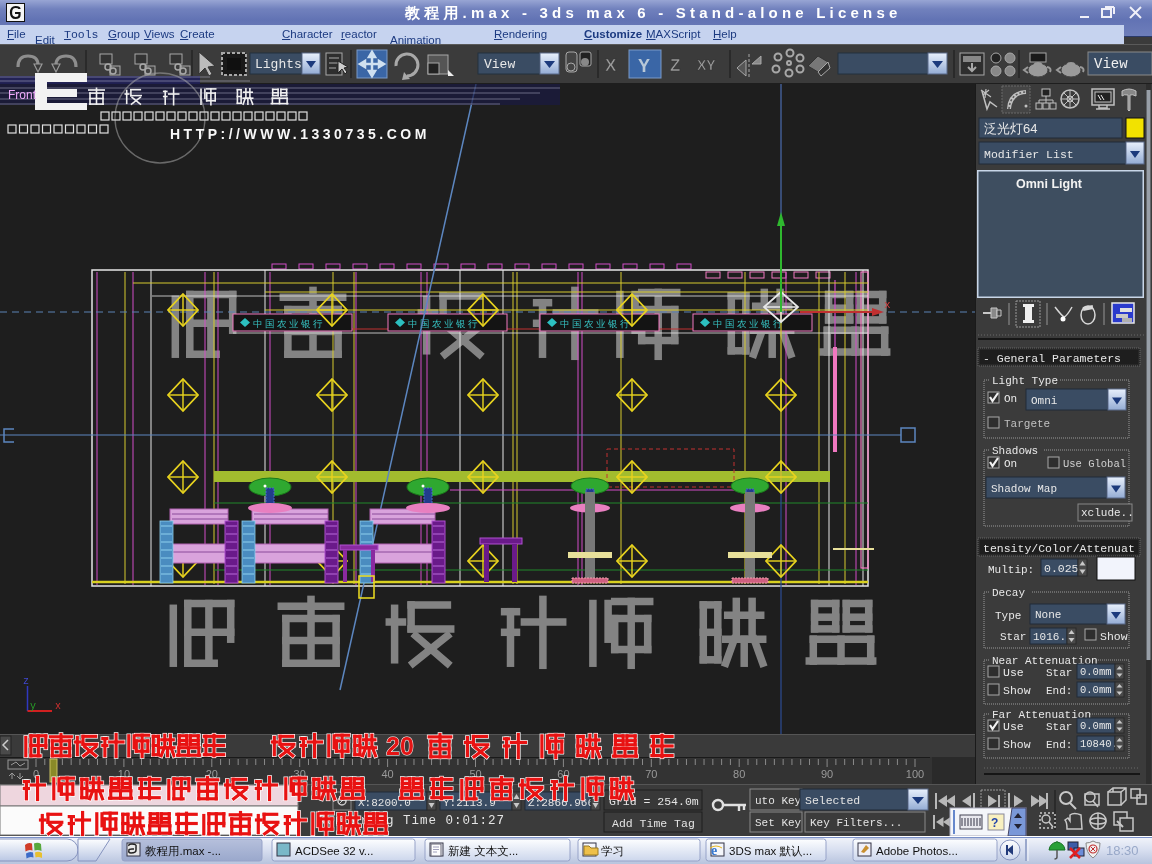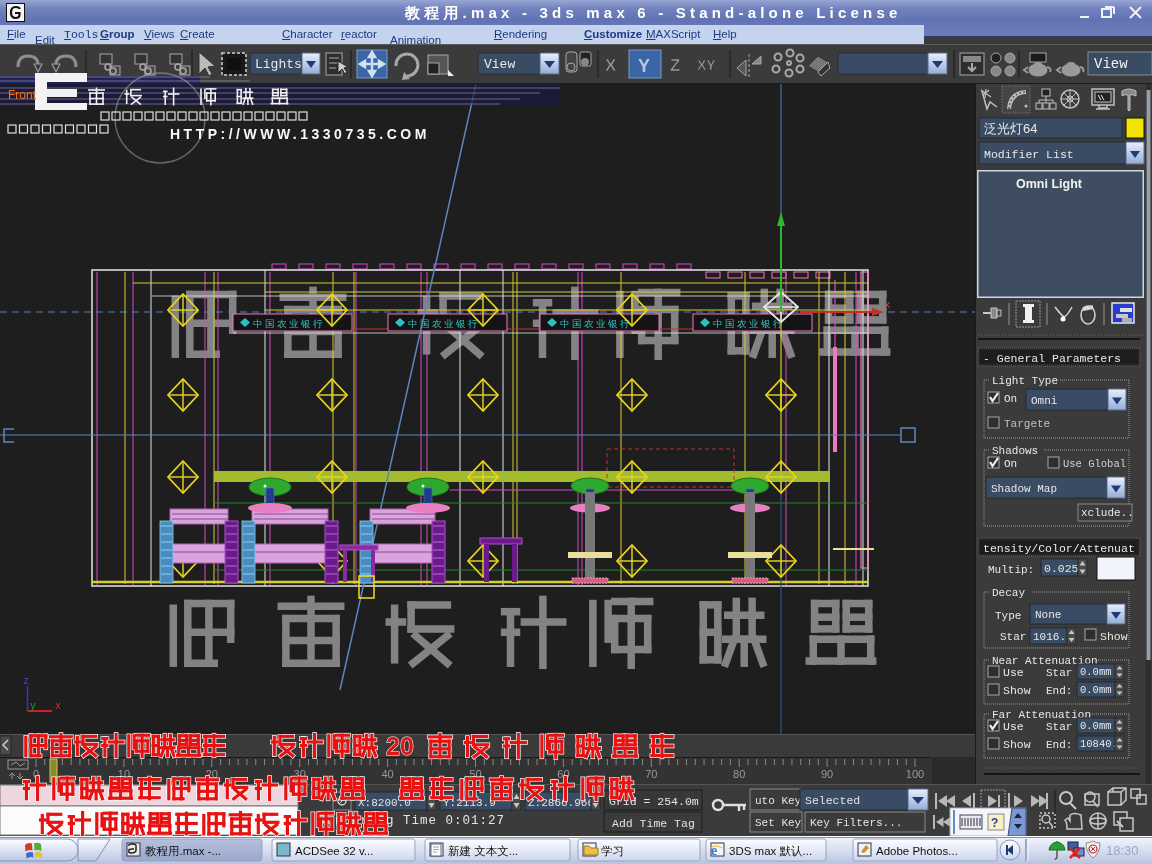--- a/index.html
+++ b/index.html
@@ -18,25 +18,25 @@
   <g stroke="#f0f0f8" stroke-width="2" fill="none">
    <line x1="4" y1="13" x2="13" y2="13"></line>
    <rect x="26" y="5" width="9" height="8" fill="none"></rect>
         <line x1="29" y1="3" x2="38" y2="3"></line>
         <line x1="38" y1="3" x2="38" y2="10"></line>
    <line x1="54" y1="3" x2="65" y2="14"></line>
         <line x1="65" y1="3" x2="54" y2="14"></line>
   </g>
  </svg>
 </div>
-<div style="position:absolute;left:0;top:25px;width:924px;height:19px;background:#c6d3ef;color:#1c3a80;font-size:11.5px;font-family:'Liberation Sans',sans-serif;">
+<div style="position:absolute;left:0;top:25px;width:1124px;height:19px;background:#c6d3ef;color:#1c3a80;font-size:11.5px;font-family:'Liberation Sans',sans-serif;">
     <span style="position:absolute;left:7px;top:3px;"><span style="text-decoration:underline;text-decoration-thickness:1px;text-underline-offset:1px;">F</span>ile</span>
     <span style="position:absolute;left:35px;top:3px;margin-top:6px;"><span style="text-decoration:underline;text-decoration-thickness:1px;text-underline-offset:1px;">E</span>dit</span>
     <span style="position:absolute;left:64px;top:3px;font-family:Liberation Mono, monospace;"><span style="text-decoration:underline;text-decoration-thickness:1px;text-underline-offset:1px;">T</span>ools</span>
-    <span style="position:absolute;left:100px;top:3px;font-weight:bold;"><span style="text-decoration:underline;text-decoration-thickness:1px;text-underline-offset:1px;">G</span>roup</span>
+    <span style="position:absolute;left:108px;top:3px;"><span style="text-decoration:underline;text-decoration-thickness:1px;text-underline-offset:1px;">G</span>roup</span>
     <span style="position:absolute;left:144px;top:3px;"><span style="text-decoration:underline;text-decoration-thickness:1px;text-underline-offset:1px;">V</span>iews</span>
     <span style="position:absolute;left:180px;top:3px;"><span style="text-decoration:underline;text-decoration-thickness:1px;text-underline-offset:1px;">C</span>reate</span>
     <span style="position:absolute;left:226px;top:3px;margin-top:28px;"><span style="text-decoration:underline;text-decoration-thickness:1px;text-underline-offset:1px;">M</span>odifiers</span>
     <span style="position:absolute;left:282px;top:3px;text-align:right;"><span style="text-decoration:underline;text-decoration-thickness:1px;text-underline-offset:1px;">C</span>haracter</span>
     <span style="position:absolute;left:341px;top:3px;"><span style="text-decoration:underline;text-decoration-thickness:1px;text-underline-offset:1px;">r</span>eactor</span>
     <span style="position:absolute;left:390px;top:9px;"><span style="text-decoration:underline;text-decoration-thickness:1px;text-underline-offset:1px;">A</span>nimation</span>
     <span style="position:absolute;left:447px;top:14px;margin-top:28px;"><span style="text-decoration:underline;text-decoration-thickness:1px;text-underline-offset:1px;">G</span>raph Editors</span>
     <span style="position:absolute;left:494px;top:3px;"><span style="text-decoration:underline;text-decoration-thickness:1px;text-underline-offset:1px;">R</span>endering</span>
     <span style="position:absolute;left:584px;top:3px;font-weight:bold;"><span style="text-decoration:underline;text-decoration-thickness:1px;text-underline-offset:1px;">C</span>ustomize</span>
     <span style="position:absolute;left:646px;top:3px;"><span style="text-decoration:underline;text-decoration-thickness:1px;text-underline-offset:1px;">M</span>AXScript</span>
@@ -702,21 +702,21 @@
     <rect x="19.5" y="70" width="8" height="8" fill="none" stroke="#e0e0e0" stroke-width="1.2"></rect>
     <rect x="31.0" y="70" width="8" height="8" fill="none" stroke="#e0e0e0" stroke-width="1.2"></rect>
     <rect x="42.5" y="70" width="8" height="8" fill="none" stroke="#e0e0e0" stroke-width="1.2"></rect>
     <rect x="54.0" y="70" width="8" height="8" fill="none" stroke="#e0e0e0" stroke-width="1.2"></rect>
     <rect x="65.5" y="70" width="8" height="8" fill="none" stroke="#e0e0e0" stroke-width="1.2"></rect>
     <rect x="77.0" y="70" width="8" height="8" fill="none" stroke="#e0e0e0" stroke-width="1.2"></rect>
     <rect x="88.5" y="70" width="8" height="8" fill="none" stroke="#e0e0e0" stroke-width="1.2"></rect>
     <rect x="100.0" y="70" width="8" height="8" fill="none" stroke="#e0e0e0" stroke-width="1.2"></rect>
     <text x="170" y="84" font-family="Liberation Sans,sans-serif" font-weight="bold" font-size="14" letter-spacing="3.5" fill="#f8f8f8">HTTP://WWW.1330735.COM</text>
   </svg>
-<div style="position:absolute;left:8px;top:88px;z-index:31;color:#f97316;font-size:12px;font-family:Liberation Sans,sans-serif;">Front</div>
+<div style="position:absolute;left:8px;top:88px;z-index:31;color:#f0abfc;font-size:12px;font-family:Liberation Sans,sans-serif;">Front</div>
 <div style="position:absolute;left:975px;top:84px;width:177px;height:700px;background:#8b5cf6;">
 <svg width="177" height="700">
 <defs>
         <linearGradient id="pbtnblue" x1="0" y1="0" x2="0" y2="1">
           <stop offset="0" stop-color="#e8f0fc"></stop>
           <stop offset="1" stop-color="#94acd4"></stop>
         </linearGradient>
       </defs>
 <rect x="0" y="0" width="177" height="700" fill="#3b3b3b"></rect>
       <line x1="0.5" y1="0" x2="0.5" y2="700" stroke="#1a1a1a" stroke-width="1"></line>

